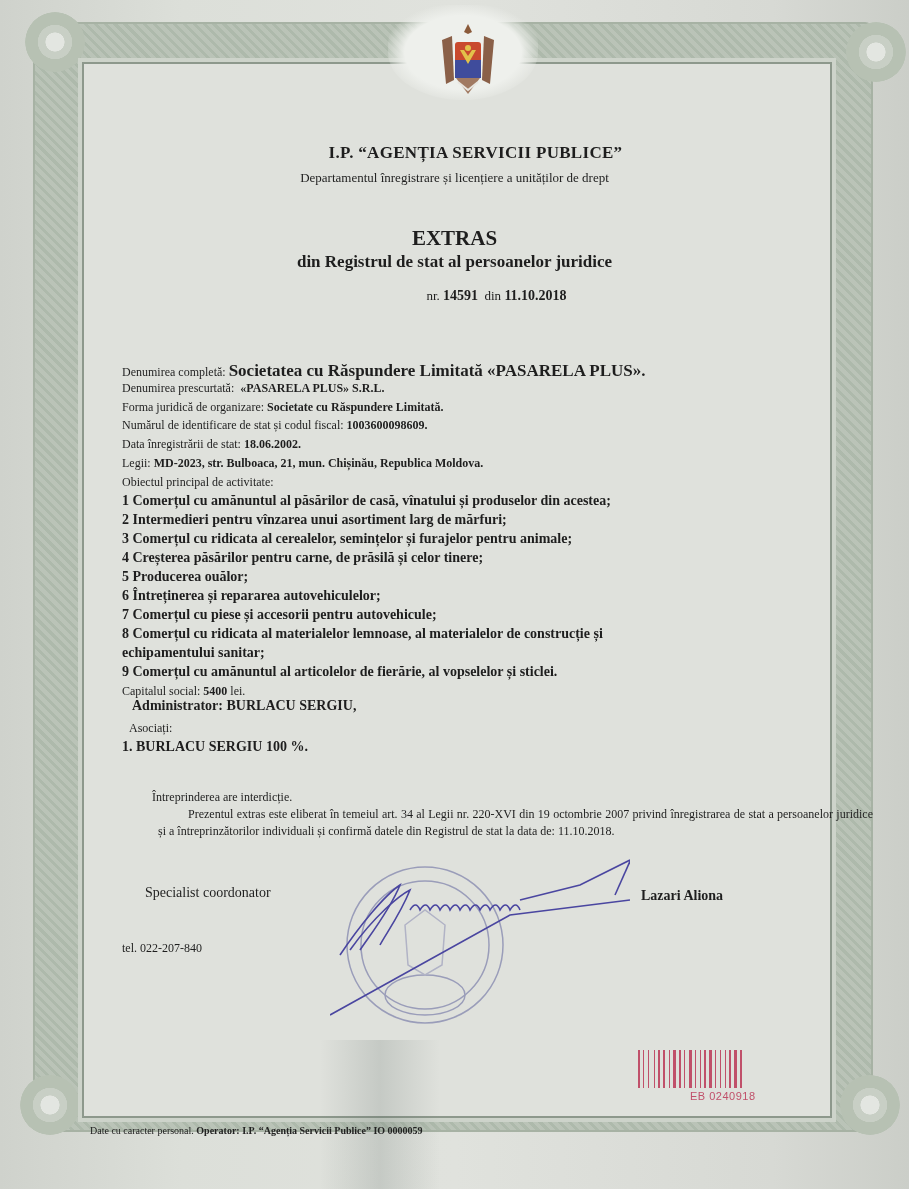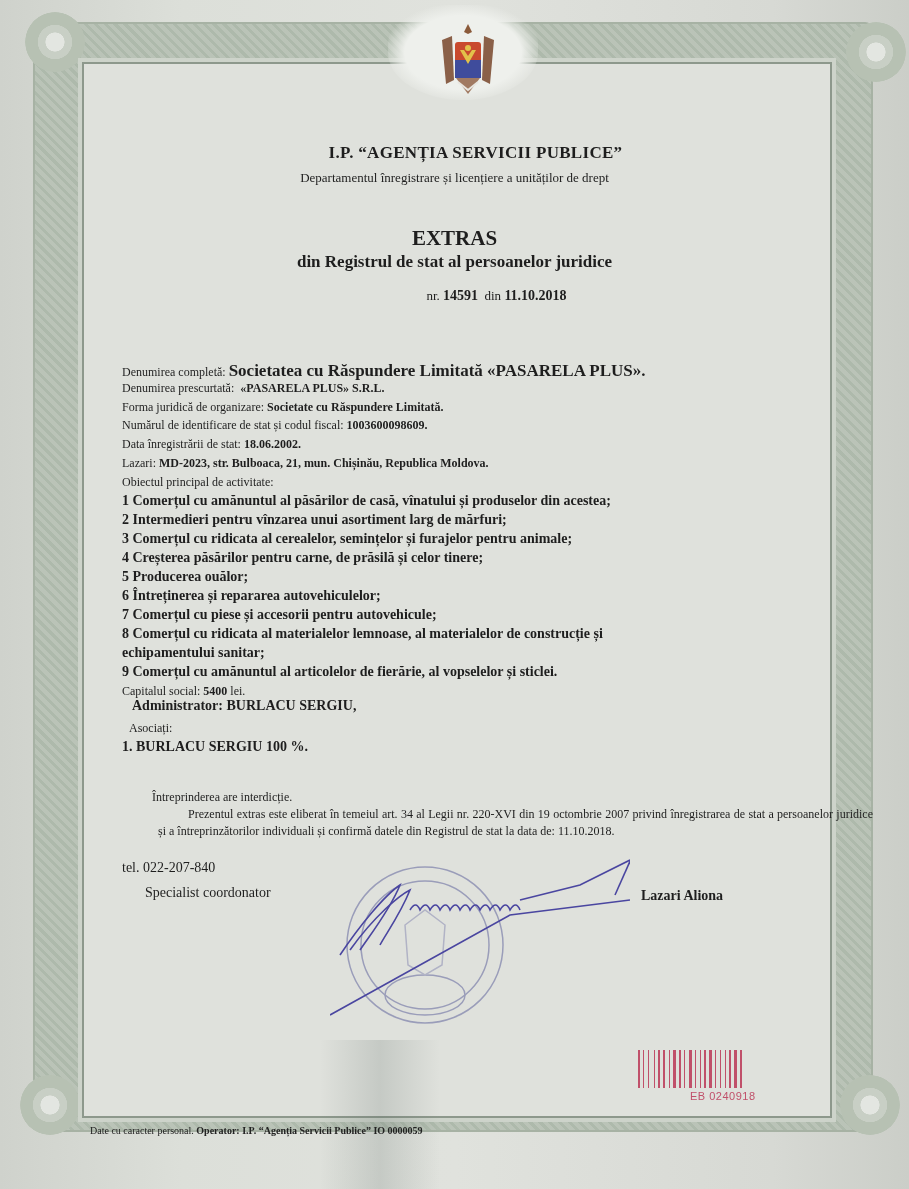--- a/index.html
+++ b/index.html
@@ -121,21 +121,21 @@
 </div>
 <div class="text body" style="top:418px;">
   <span>Numărul de identificare de stat și codul fiscal:</span>
   <b>1003600098609.</b>
 </div>
 <div class="text body" style="top:437px;">
   <span>Data înregistrării de stat:</span>
   <b>18.06.2002.</b>
 </div>
 <div class="text body" style="top:456px;">
-  <span>Lazari:</span>
+  <span>Legii:</span>
   <b>MD-2023, str. Bulboaca, 21, mun. Chișinău, Republica Moldova.</b>
 </div>
 <div class="text body" style="top:475px;">Obiectul principal de activitate:</div>
 
 <div class="text item" style="top:493px;">1 Comerțul cu amănuntul al păsărilor de casă, vînatului și produselor din acestea;</div>
 <div class="text item" style="top:512px;">2 Intermedieri pentru vînzarea unui asortiment larg de mărfuri;</div>
 <div class="text item" style="top:531px;">3 Comerțul cu ridicata al cerealelor, semințelor și furajelor pentru animale;</div>
 <div class="text item" style="top:550px;">4 Creșterea păsărilor pentru carne, de prăsilă și celor tinere;</div>
 <div class="text item" style="top:569px;">5 Producerea ouălor;</div>
 <div class="text item" style="top:588px;">6 Întreținerea și repararea autovehiculelor;</div>
@@ -150,21 +150,21 @@
   <span>lei.</span>
 </div>
 <div class="text item" style="top:698px; left:132px;">Administrator: BURLACU SERGIU,</div>
 <div class="text body" style="top:721px; left:129px;">Asociați:</div>
 <div class="text item" style="top:739px;">1. BURLACU SERGIU 100 %.</div>
 
 <div class="text body" style="top:790px; left:152px;">Întreprinderea are interdicție.</div>
 <div class="para" style="top:806px; text-indent:30px;">Prezentul extras este eliberat în temeiul art. 34 al Legii nr. 220-XVI din 19 octombrie 2007 privind înregistrarea de stat a persoanelor juridice și a întreprinzătorilor individuali și confirmă datele din Registrul de stat la data de: 11.10.2018.</div>
 
 <div class="text" style="left:122px; top:885px; font-size:14px;margin-left:23px;">Specialist coordonator</div>
-<div class="text" style="left:122px; top:860px; font-size:14px;">tel. 022-207-840</div>
+<div class="text" style="left:122px; top:941px; font-size:12px;">tel. 022-207-840</div>
 <div class="text" style="left:641px; top:888px; font-size:14px; font-weight:bold;">Lazari Aliona</div>
 
 <svg class="sig-area" viewBox="0 0 300 170">
   <g fill="none" stroke="#8f92b4" stroke-width="1.5" opacity="0.85">
     <circle cx="95" cy="90" r="78"></circle>
     <circle cx="95" cy="90" r="64"></circle>
     <ellipse cx="95" cy="140" rx="40" ry="20"></ellipse>
     <path d="M75 70 L95 55 L115 70 L112 110 L95 120 L78 110 Z" stroke="#a9abc2"></path>
   </g>
   <g fill="none" stroke="#4a46a0" stroke-width="1.6">

